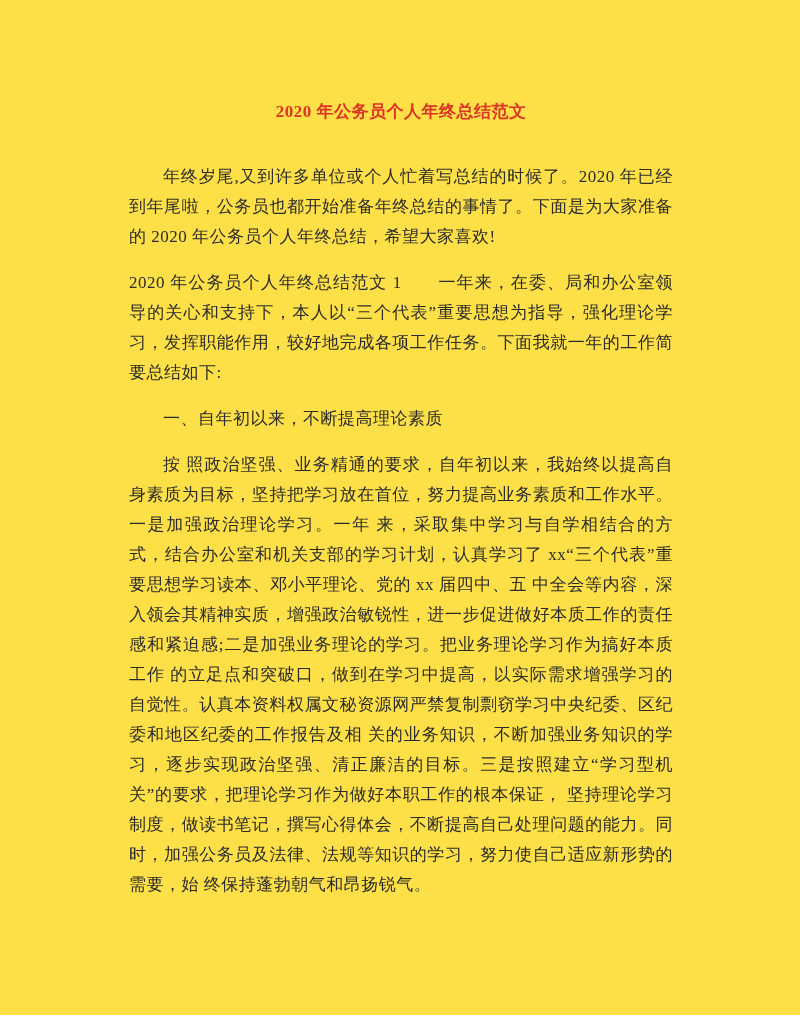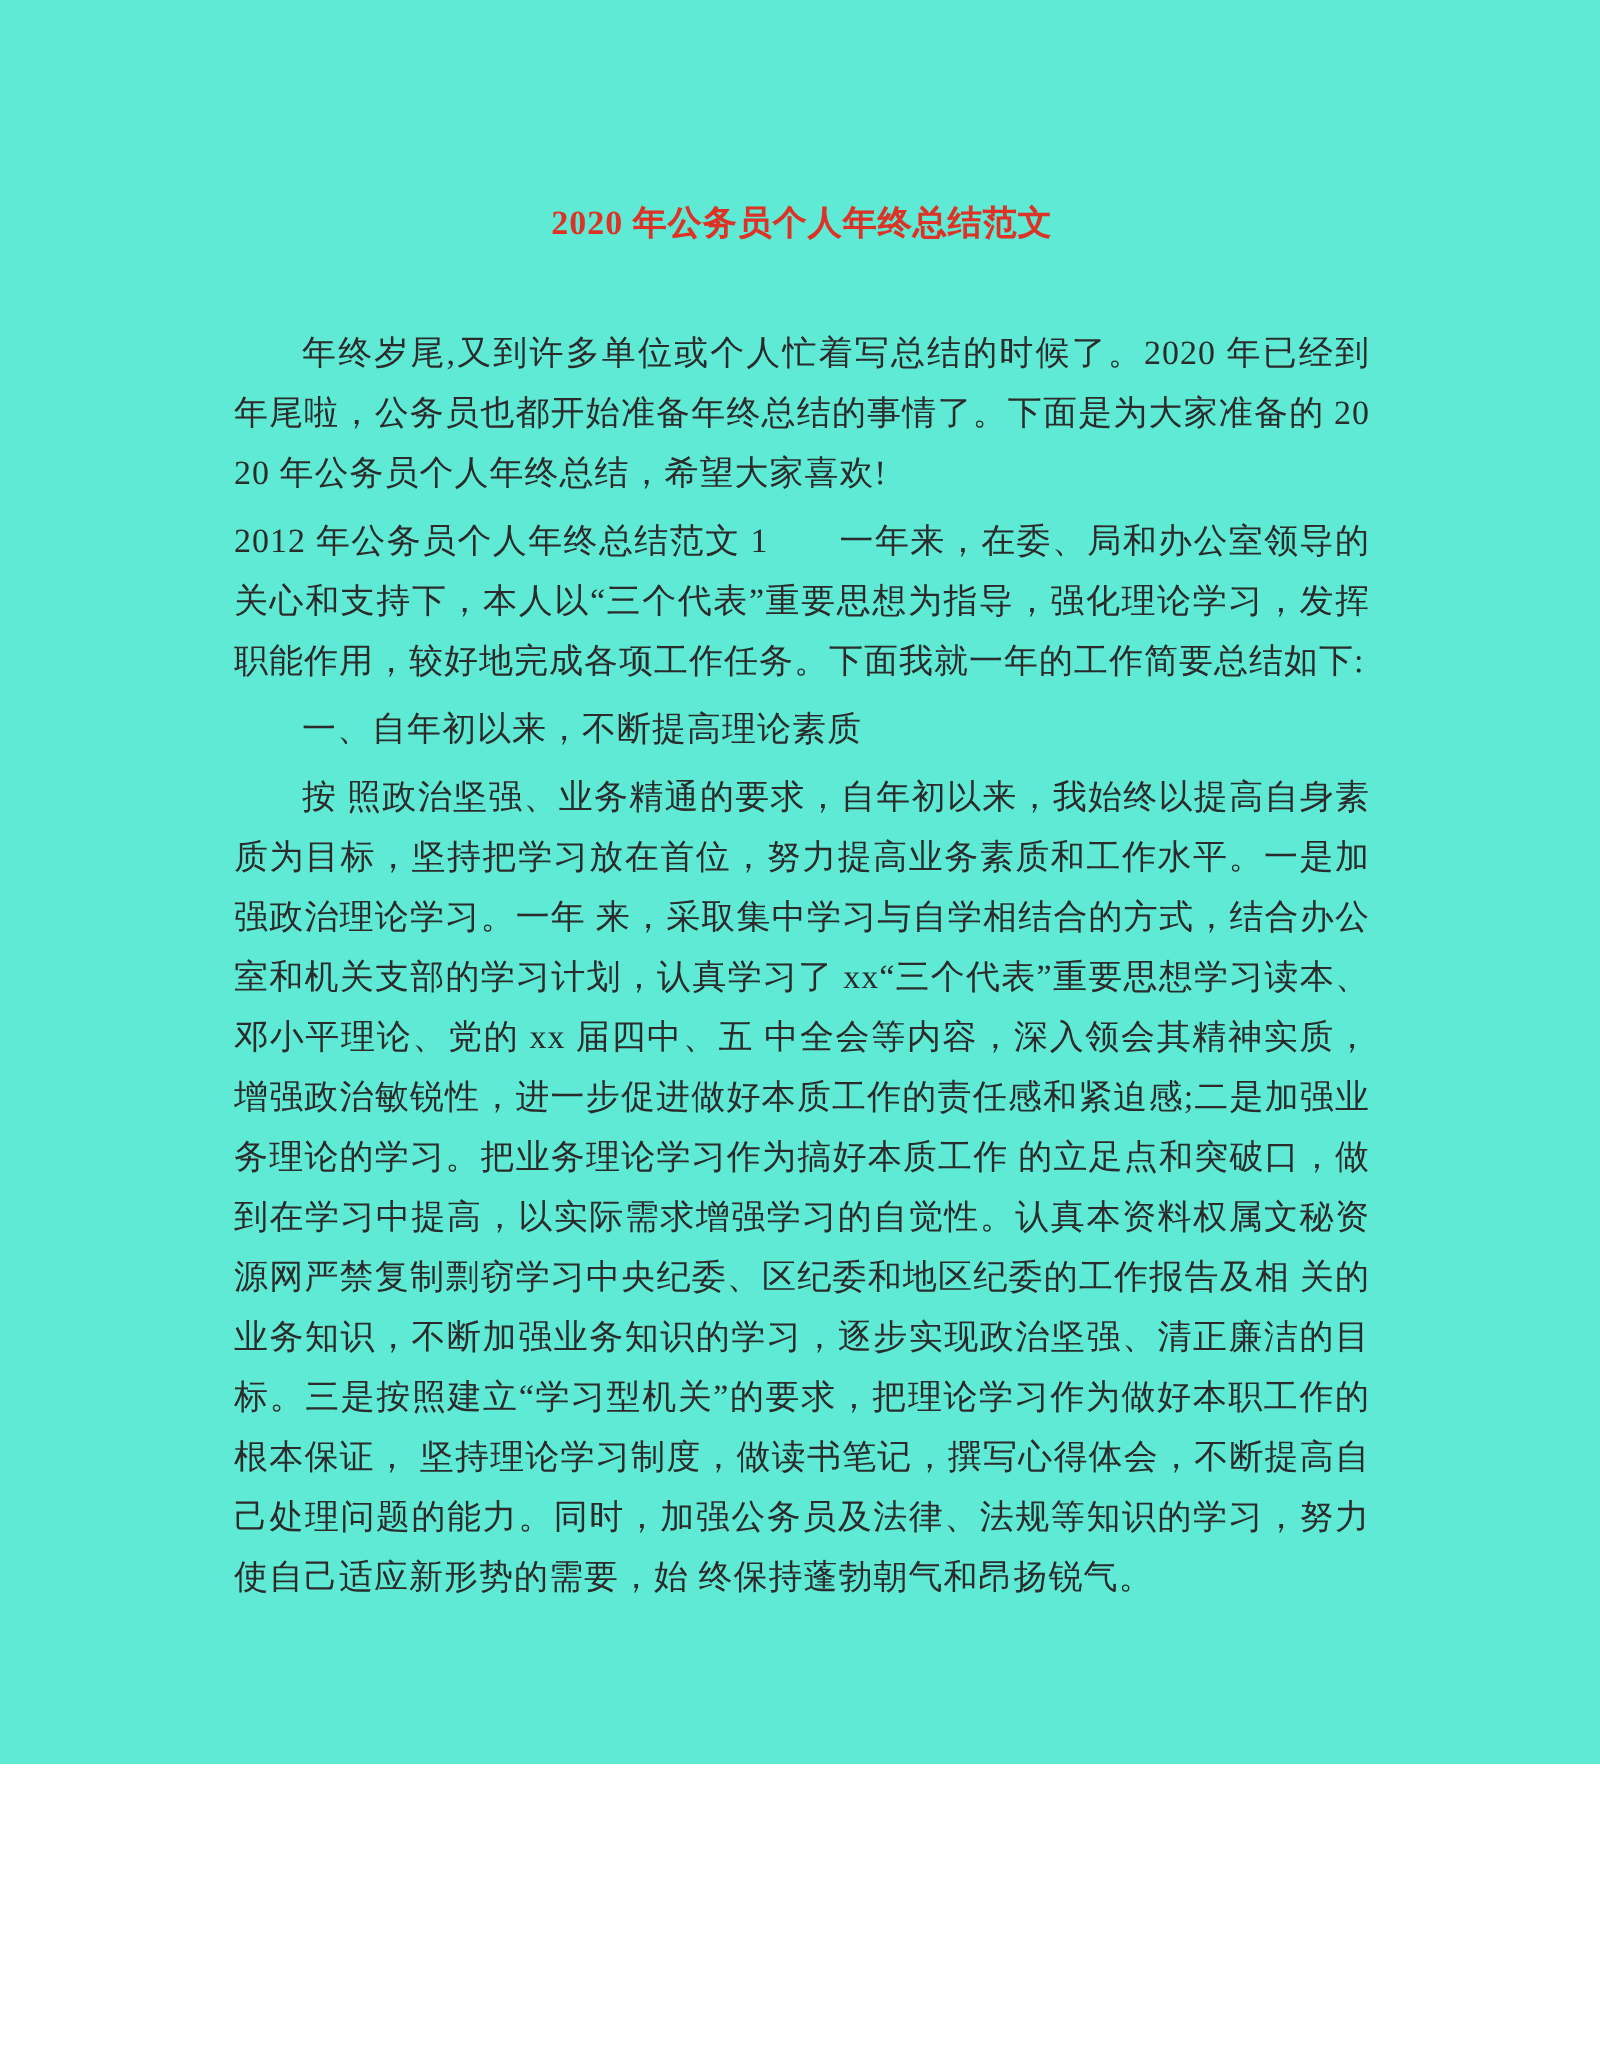--- a/index.html
+++ b/index.html
@@ -3,57 +3,57 @@
 <meta charset="utf-8">
 <style>
   html, body {
     margin: 0;
     padding: 0;
     background: #ffffff;
   }
   .page {
     position: relative;
     width: 800px;
-    height: 882px;
-    background: #5eead4;
+    height: 1015px;
+    background: #fde047;
     overflow: hidden;
   }
   .doc {
     width: 576px;
     margin-left: 113px;
     padding-top: 100px;
     font-family: "Liberation Serif", "DejaVu Serif", serif;
   }
   .title {
     margin: 0 0 38px 0;
     font-size: 17px;
     line-height: 24px;
     font-weight: bold;
     text-align: center;
     letter-spacing: 0.5px;
   }
   .para {
-    margin: 4px;
+    margin: 16px;
     font-size: 17px;
     line-height: 30px;
     color: #2b2b2b;
     text-align: justify;
     letter-spacing: 0.5px;
     word-break: break-all;
   }
   .para.indent {
     text-indent: 2em;
   }
 </style>
 </head>
 <body>
 
 <div class="page">
   <div class="doc">
     <h1 class="title" style="color: rgb(221, 50, 38);">2020 年公务员个人年终总结范文</h1>
     <div id="paragraphs">
         <p class="para indent">年终岁尾,又到许多单位或个人忙着写总结的时候了。2020 年已经到年尾啦，公务员也都开始准备年终总结的事情了。下面是为大家准备的 2020 年公务员个人年终总结，希望大家喜欢!</p>
-        <p class="para">2012 年公务员个人年终总结范文 1　　一年来，在委、局和办公室领导的关心和支持下，本人以“三个代表”重要思想为指导，强化理论学习，发挥职能作用，较好地完成各项工作任务。下面我就一年的工作简要总结如下:</p>
+        <p class="para">2020 年公务员个人年终总结范文 1　　一年来，在委、局和办公室领导的关心和支持下，本人以“三个代表”重要思想为指导，强化理论学习，发挥职能作用，较好地完成各项工作任务。下面我就一年的工作简要总结如下:</p>
         <p class="para indent">一、自年初以来，不断提高理论素质</p>
         <p class="para indent">按 照政治坚强、业务精通的要求，自年初以来，我始终以提高自身素质为目标，坚持把学习放在首位，努力提高业务素质和工作水平。一是加强政治理论学习。一年 来，采取集中学习与自学相结合的方式，结合办公室和机关支部的学习计划，认真学习了 xx“三个代表”重要思想学习读本、邓小平理论、党的 xx 届四中、五 中全会等内容，深入领会其精神实质，增强政治敏锐性，进一步促进做好本质工作的责任感和紧迫感;二是加强业务理论的学习。把业务理论学习作为搞好本质工作 的立足点和突破口，做到在学习中提高，以实际需求增强学习的自觉性。认真本资料权属文秘资源网严禁复制剽窃学习中央纪委、区纪委和地区纪委的工作报告及相 关的业务知识，不断加强业务知识的学习，逐步实现政治坚强、清正廉洁的目标。三是按照建立“学习型机关”的要求，把理论学习作为做好本职工作的根本保证， 坚持理论学习制度，做读书笔记，撰写心得体会，不断提高自己处理问题的能力。同时，加强公务员及法律、法规等知识的学习，努力使自己适应新形势的需要，始 终保持蓬勃朝气和昂扬锐气。</p>
       </div>
   </div>
 </div>
 
 </body></html>

